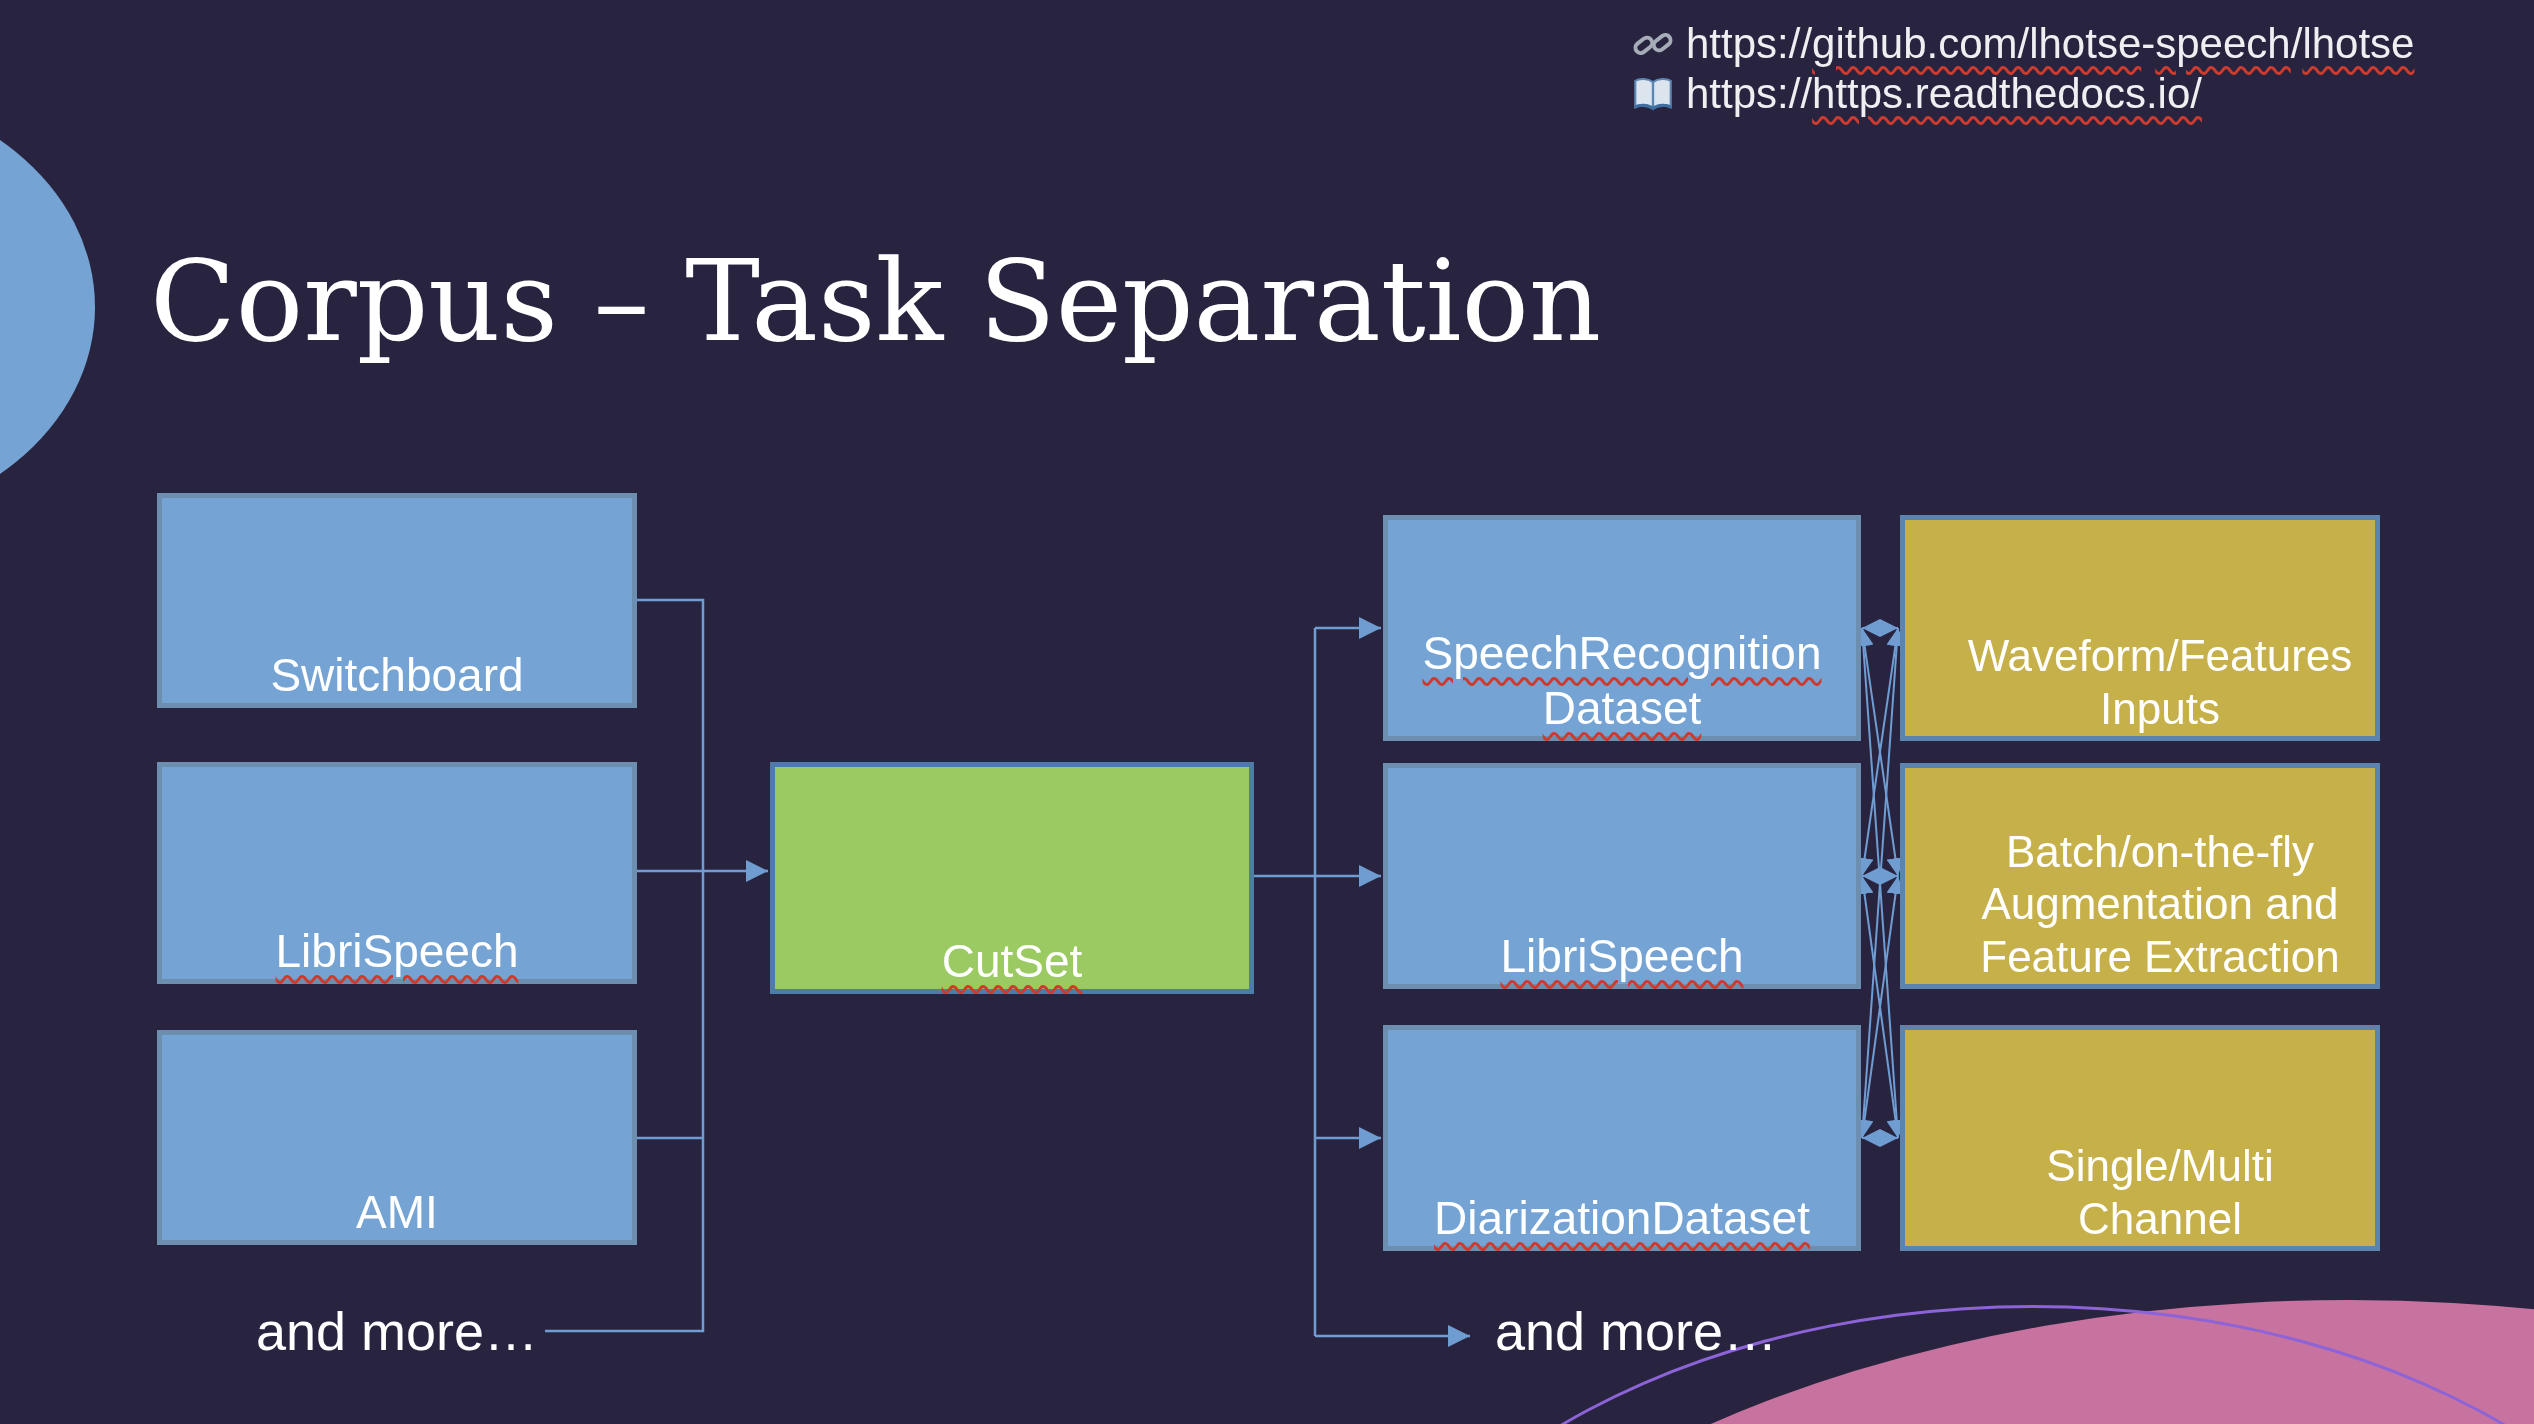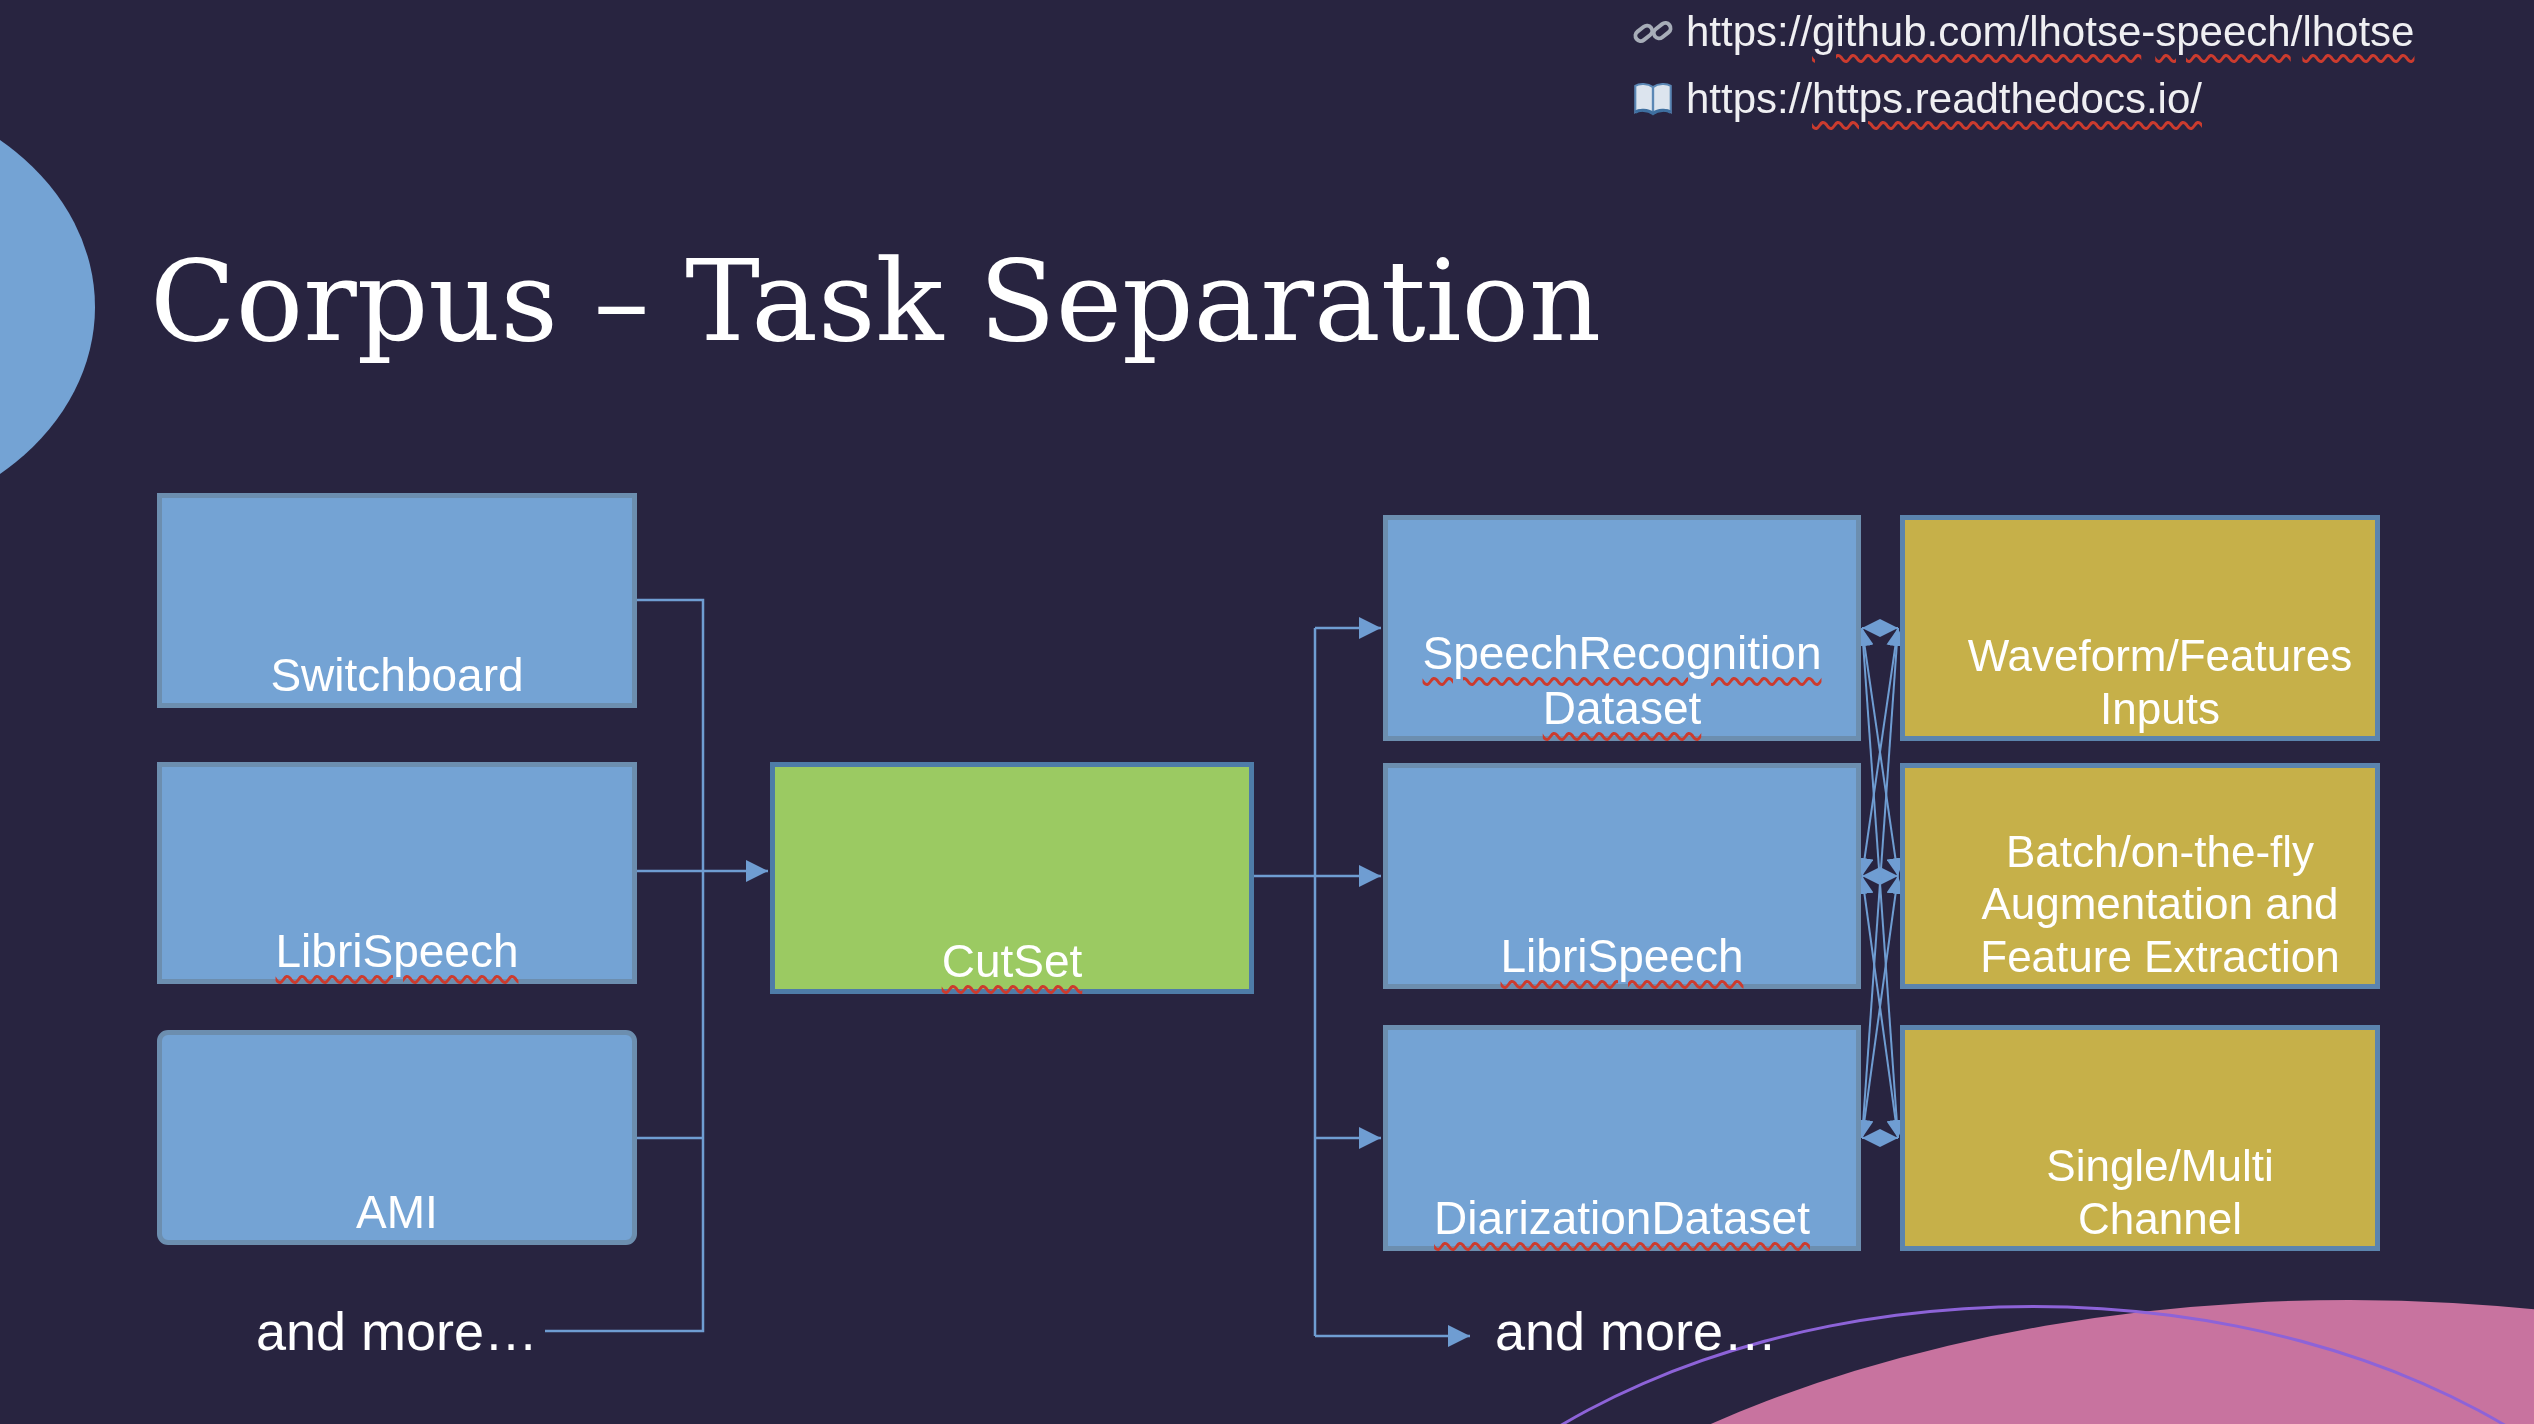--- a/index.html
+++ b/index.html
@@ -32,42 +32,42 @@
   svg.connectors .c{stroke:var(--connector);stroke-width:2.5;fill:none;}
   svg.connectors .g{stroke:var(--connector);stroke-width:2;fill:none;}
   #ah path{fill:var(--connector);}
   
   .title{
     position:absolute;left:150px;top:240px;z-index:3;
     font-family:"DejaVu Serif","Liberation Serif",serif;
     font-size:112px;line-height:1.1;color:#FFFFFF;letter-spacing:0px;white-space:nowrap;
   }
   
-  .links{position:absolute;left:1632px;top:8px;z-index:3;display:flex;flex-direction:column;gap:19px;}
+  .links{position:absolute;left:1632px;top:20px;z-index:3;display:flex;flex-direction:column;gap:2px;}
   .link-row{display:flex;align-items:center;gap:12px;height:48px;font-size:42px;white-space:nowrap;color:#EFEFF2;}
   .link-row svg{width:42px;height:42px;flex:0 0 auto;}
   .sq{
     text-decoration-line:underline;
     text-decoration-style:wavy;
     text-decoration-color:var(--squiggle);
     text-decoration-thickness:2.5px;
     text-underline-offset:8px;
   }
   
   .box{
     position:absolute;z-index:3;box-sizing:border-box;
     display:flex;align-items:flex-end;justify-content:center;text-align:center;
     font-size:46px;line-height:1.2;color:#FFFFFF;white-space:pre-line;
   }
   .blue{background:var(--box-blue);border:5px solid var(--box-blue-border);}
   .green{background:var(--box-green);border:5px solid var(--box-green-border);}
   .gold{background:var(--box-gold);border:5px solid var(--box-gold-border);font-size:44px;padding-left:40px;}
   .b-switchboard{left:157px;top:493px;width:480px;height:215px;}
   .b-librispeech{left:157px;top:762px;width:480px;height:222px;}
-  .b-ami{left:157px;top:1030px;width:480px;height:215px;border-radius:11px;}
+  .b-ami{left:157px;top:1030px;width:480px;height:215px;}
   .b-cutset{left:770px;top:762px;width:484px;height:232px;}
   .b-ds1{left:1383px;top:515px;width:478px;height:226px;}
   .b-ds2{left:1383px;top:763px;width:478px;height:226px;}
   .b-ds3{left:1383px;top:1025px;width:478px;height:226px;}
   .b-out1{left:1900px;top:515px;width:480px;height:226px;}
   .b-out2{left:1900px;top:763px;width:480px;height:226px;}
   .b-out3{left:1900px;top:1025px;width:480px;height:226px;}
   
   .more{position:absolute;z-index:3;font-size:54px;color:#FFFFFF;white-space:nowrap;}
   .more-left{left:157px;top:1300px;width:480px;text-align:center;}

